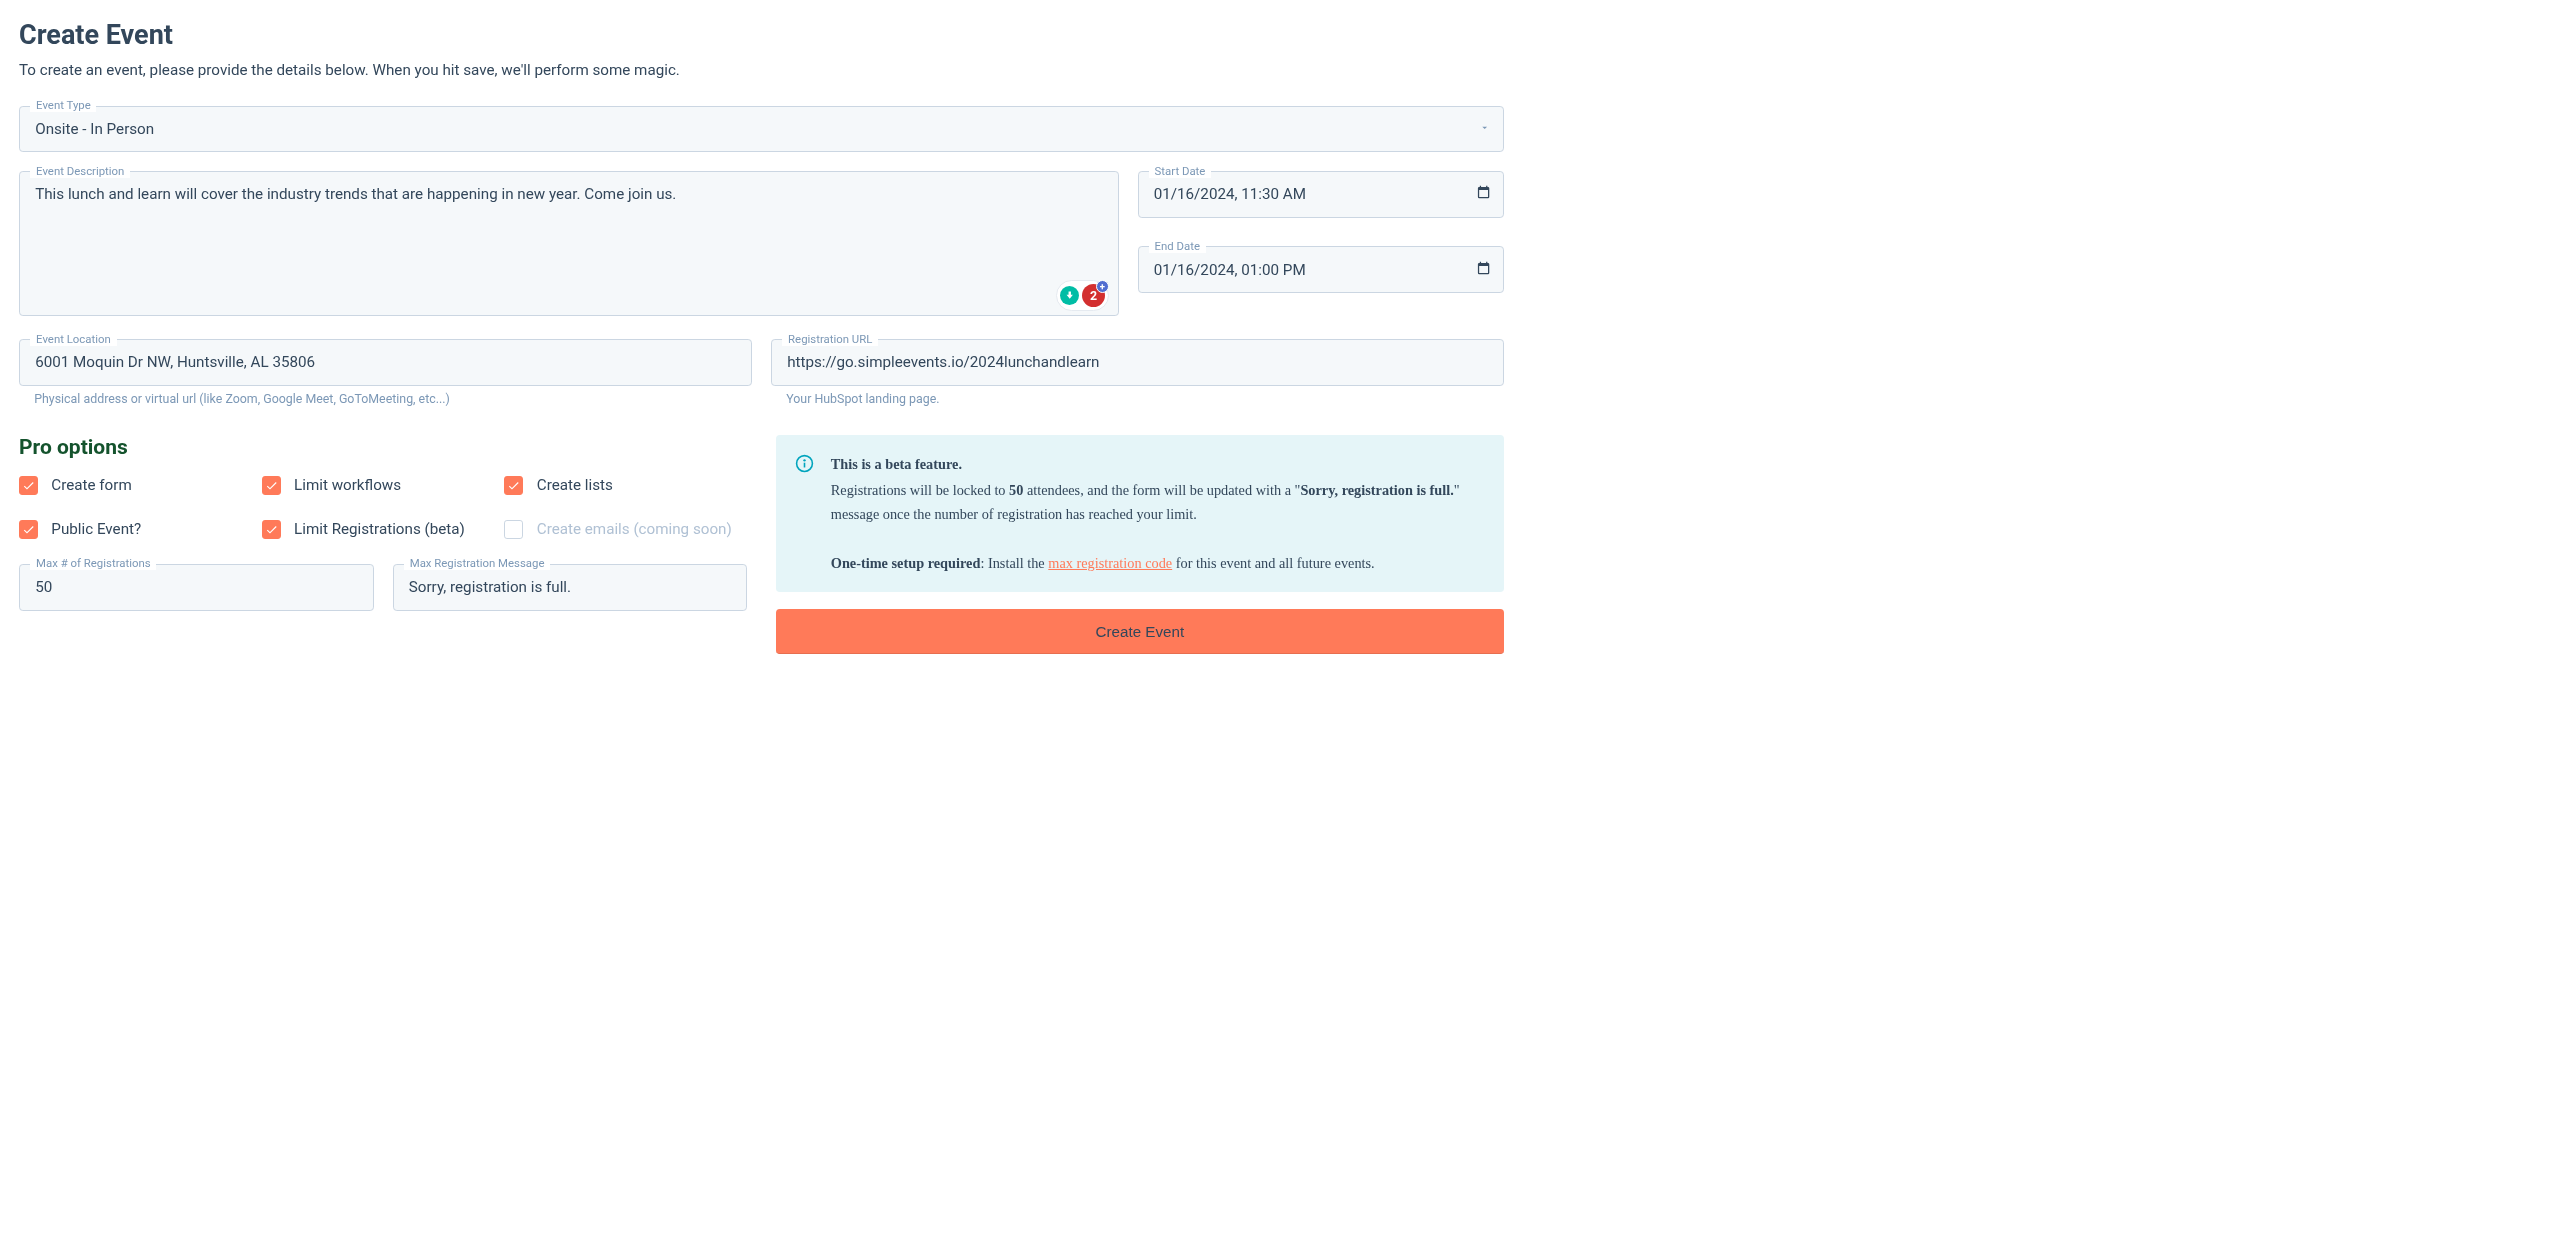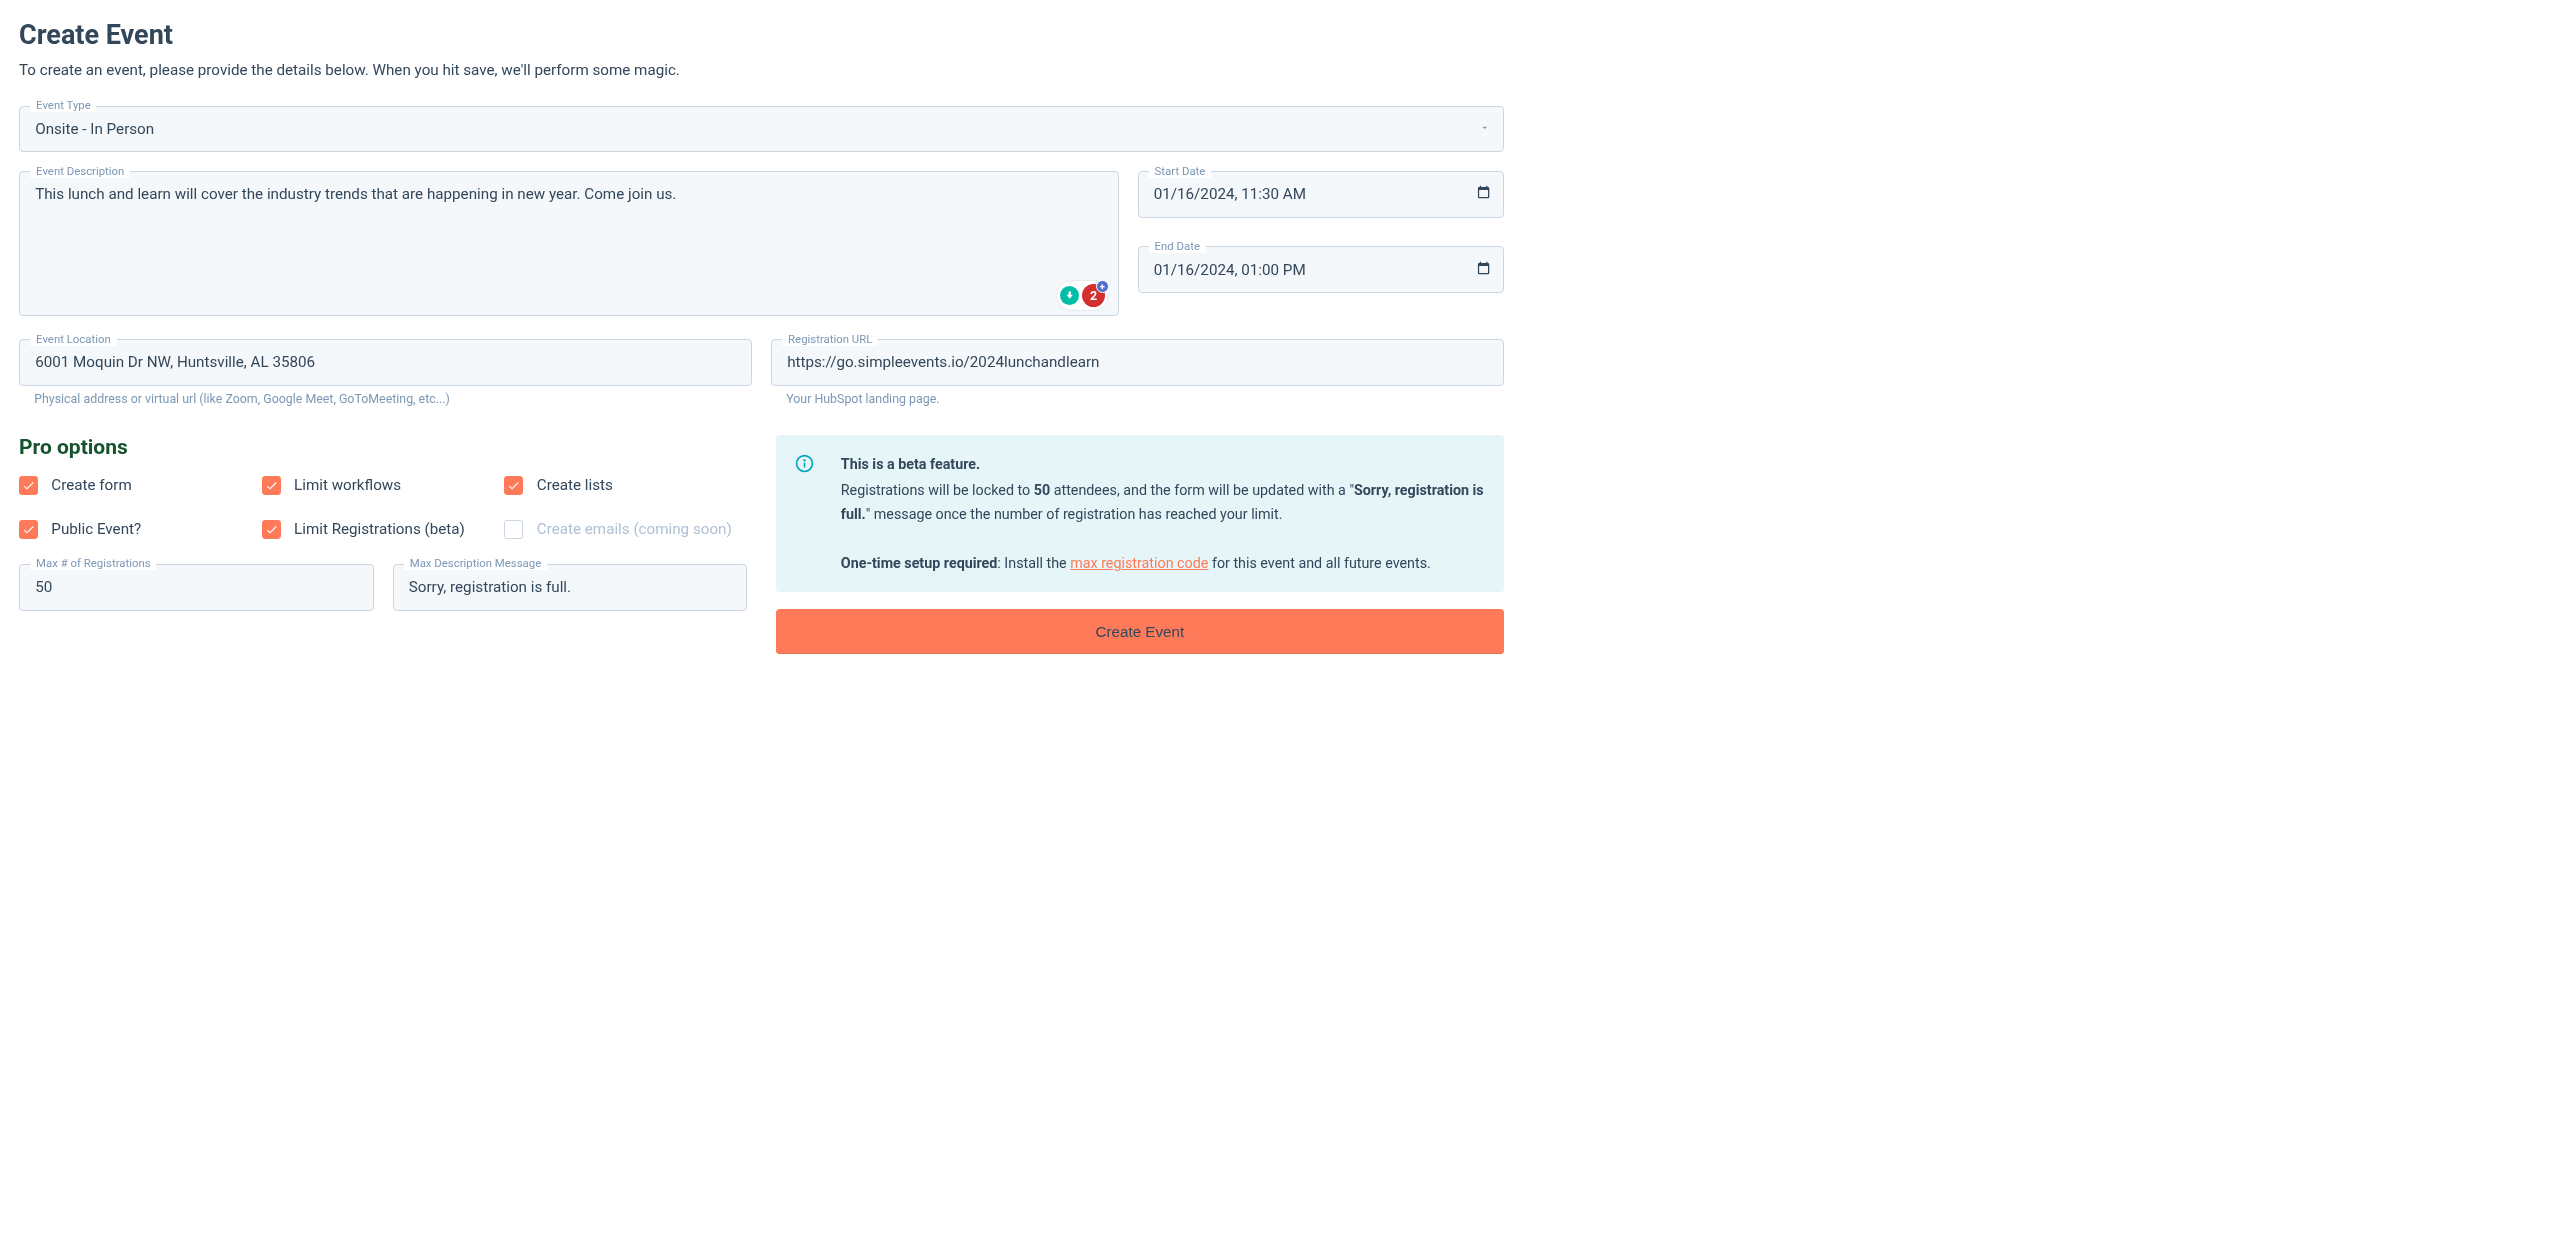--- a/index.html
+++ b/index.html
@@ -149,25 +149,26 @@
       color: #b0c1d4;
     }
     .pro-right {
       flex: 1;
     }
     .info-box {
       background: #e5f5f8;
       border-radius: 3.8px;
       padding: 17px 19px;
       display: flex;
-      gap: 27px;
+      gap: 17px;
       margin-bottom: 17px;
       font-size: 14.3px;
       line-height: 1.7;
       color: #33475b;
+      font-family: Liberation Serif, serif;
     }
     .info-icon {
       flex-shrink: 0;
       margin-top: 1.9px;
     }
     .info-title {
       font-weight: 700;
       margin-bottom: 1.9px;
     }
     .info-link {
@@ -365,21 +366,21 @@
           <div class="checkbox unchecked"></div>
           <span class="checkbox-label disabled">Create emails (coming soon)</span>
         </div>
       </div>
       <div class="sub-fields-row">
         <div class="field" style="flex:1;">
           <label class="field-label">Max # of Registrations</label>
           <input type="text" class="field-input" value="50" style="">
         </div>
         <div class="field" style="flex:1;">
-          <label class="field-label">Max Description Message</label>
+          <label class="field-label">Max Registration Message</label>
           <input type="text" class="field-input" value="Sorry, registration is full." style="">
         </div>
       </div>
     </div>
 
     <div class="pro-right">
       <div class="info-box">
         <div class="info-icon">
           <svg width="19" height="19" viewBox="0 0 24 24">
               <circle cx="12" cy="12" r="10" fill="none" stroke="#00a4bd" stroke-width="2"></circle>

